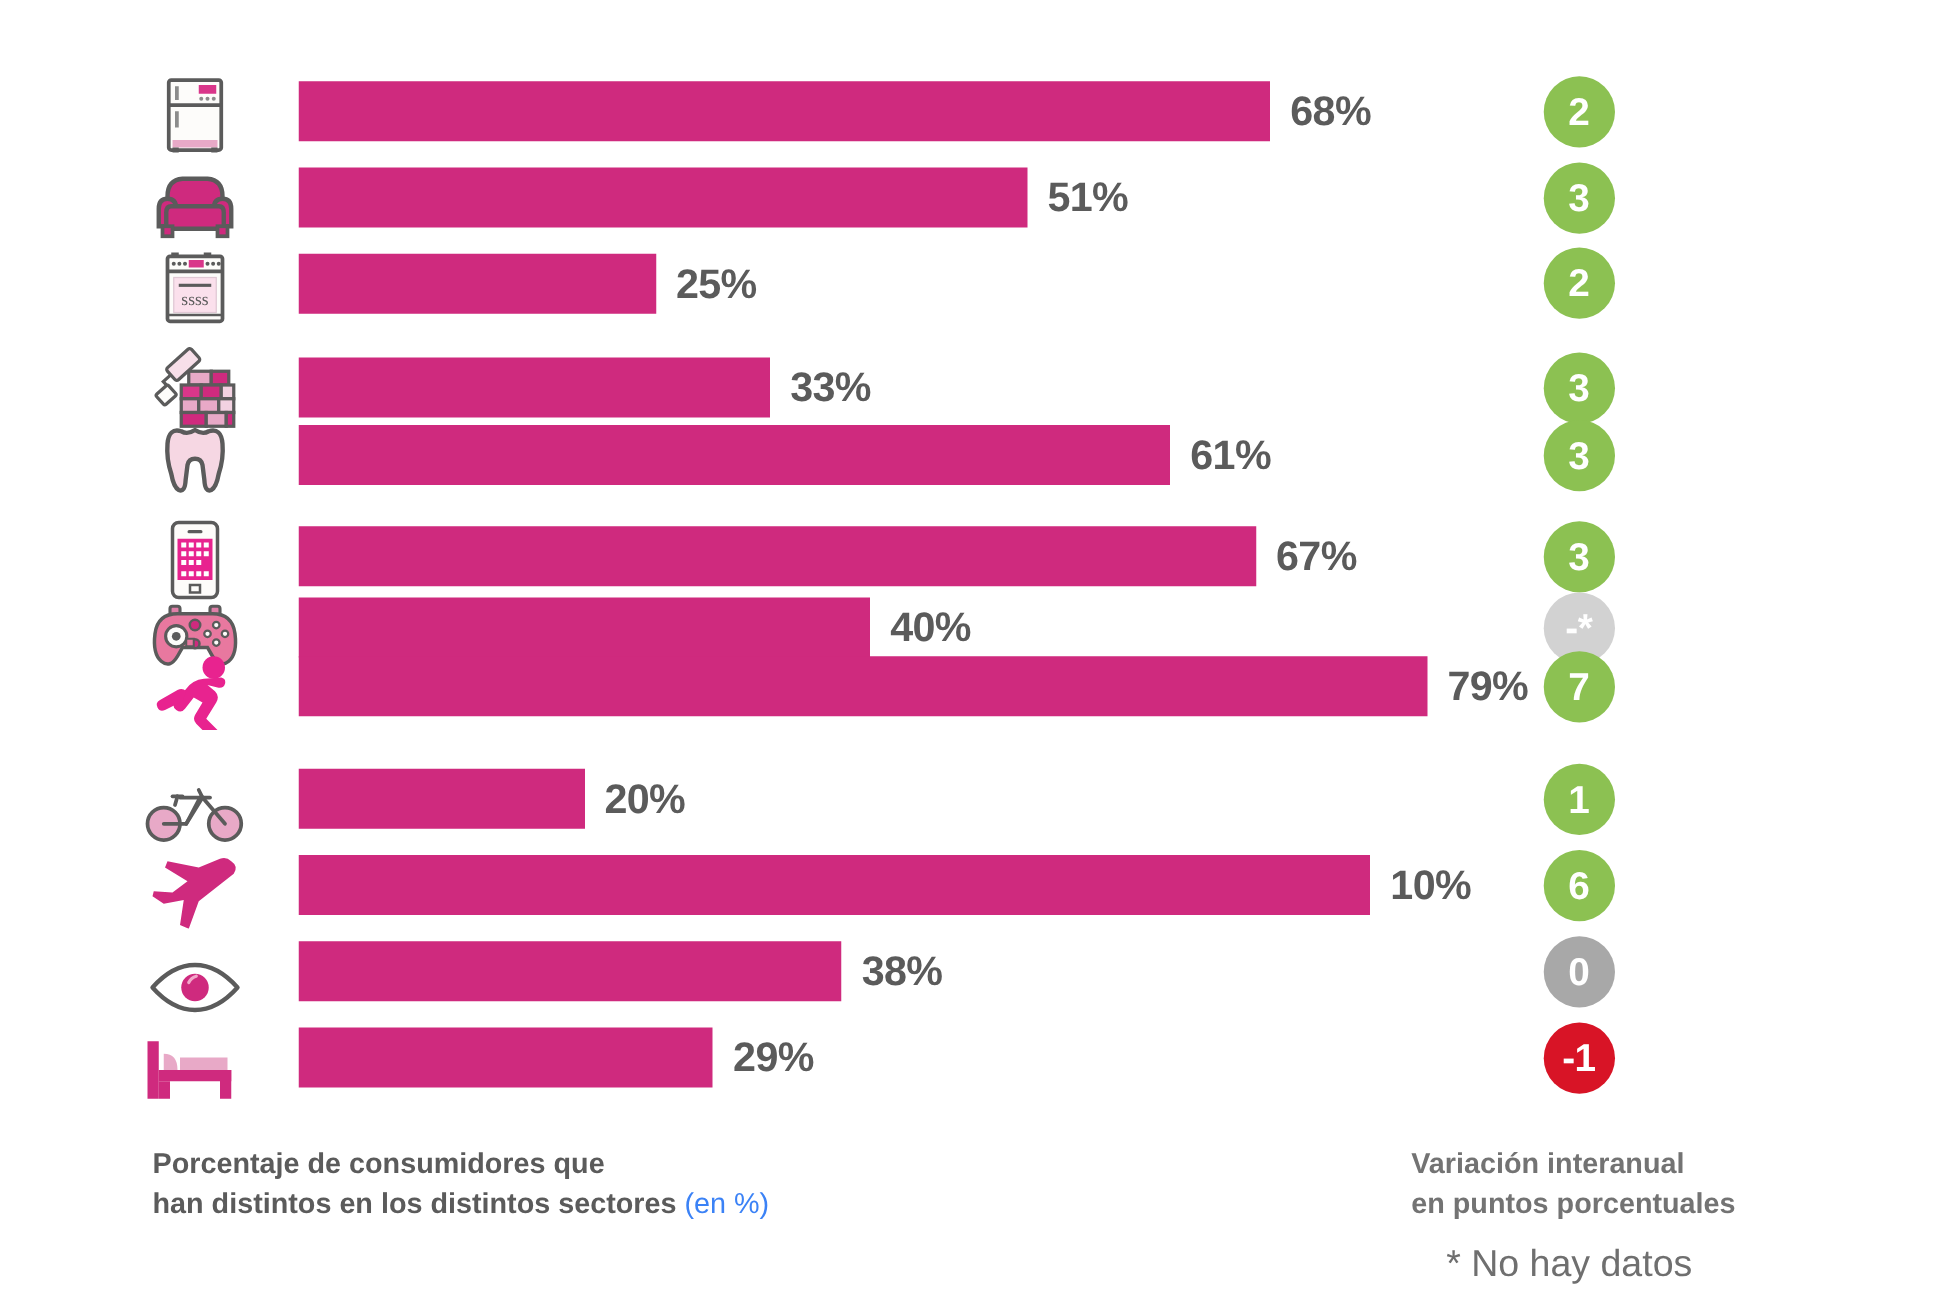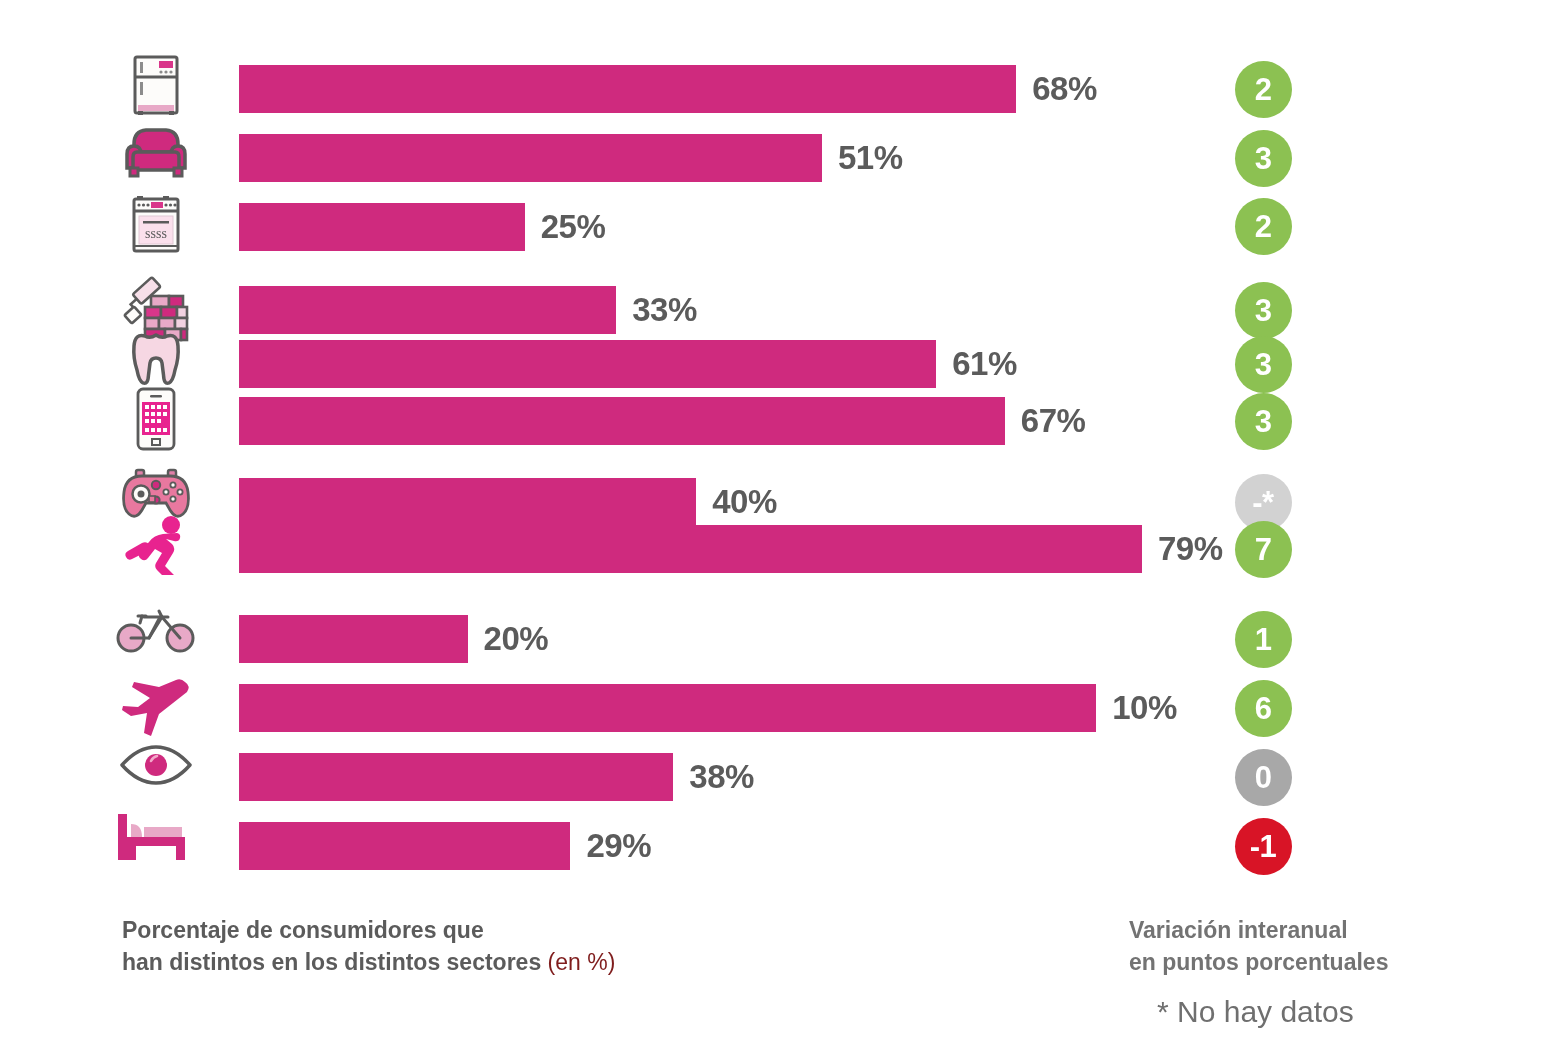--- a/index.html
+++ b/index.html
@@ -34,21 +34,21 @@
     display: flex;
     align-items: center;
   }
   .icon-cell {
     position: absolute;
     left: 112px;
     top: 0;
     width: 88px;
     height: 68.8px;
     display: flex;
-    align-items: flex-start;
+    align-items: flex-end;
     justify-content: center;
   }
   .icon-cell svg { display: block; }
   .bar-wrap {
     position: absolute;
     left: 203px;
     top: 10px;
     height: 48px;
     display: flex;
     align-items: center;
@@ -97,21 +97,21 @@
   .footnotes { position: absolute; left: 2px; top: 0; width: 1564px; height: 1048px; }
   .caption-left {
     position: absolute;
     left: 120px;
     top: 915px;
     font-size: 23px;
     font-weight: bold;
     color: #5b5b5b;
     line-height: 1.38;
   }
-  .caption-left .light { font-weight: normal; color: #7f1d1d; }
+  .caption-left .light { font-weight: normal; color: #3b82f6; }
   .caption-right {
     position: absolute;
     left: 1127px;
     top: 915px;
     font-size: 23px;
     font-weight: bold;
     color: #737373;
     line-height: 1.38;
   }
   .no-data-note {
@@ -244,21 +244,21 @@
       </div>
       <div class="bar-wrap">
         <div class="bar" style="width: 697.23px;"></div>
         <div class="bar-label">61%</div>
       </div>
       <div class="badge-cell">
         <div class="badge green">3</div>
       </div>
     </div>
 
-    <div class="row" style="top:332px">
+    <div class="row" style="top:356px">
       <div class="icon-cell">
         <svg width="44" height="64" viewBox="0 0 44 64">
           <rect x="4" y="2" width="36" height="60" rx="5" fill="#fdfcfa" stroke="#5b5b5b" stroke-width="2.8"></rect>
           <rect x="16" y="8" width="12" height="2.6" rx="1.3" fill="#5b5b5b"></rect>
           <rect x="8" y="15" width="28" height="33" fill="#e8238f"></rect>
           <g fill="#ffffff">
             <rect x="11" y="18" width="4" height="4"></rect>
               <rect x="17" y="18" width="4" height="4"></rect>
             <rect x="23" y="18" width="4" height="4"></rect>
               <rect x="29" y="18" width="4" height="4"></rect>

